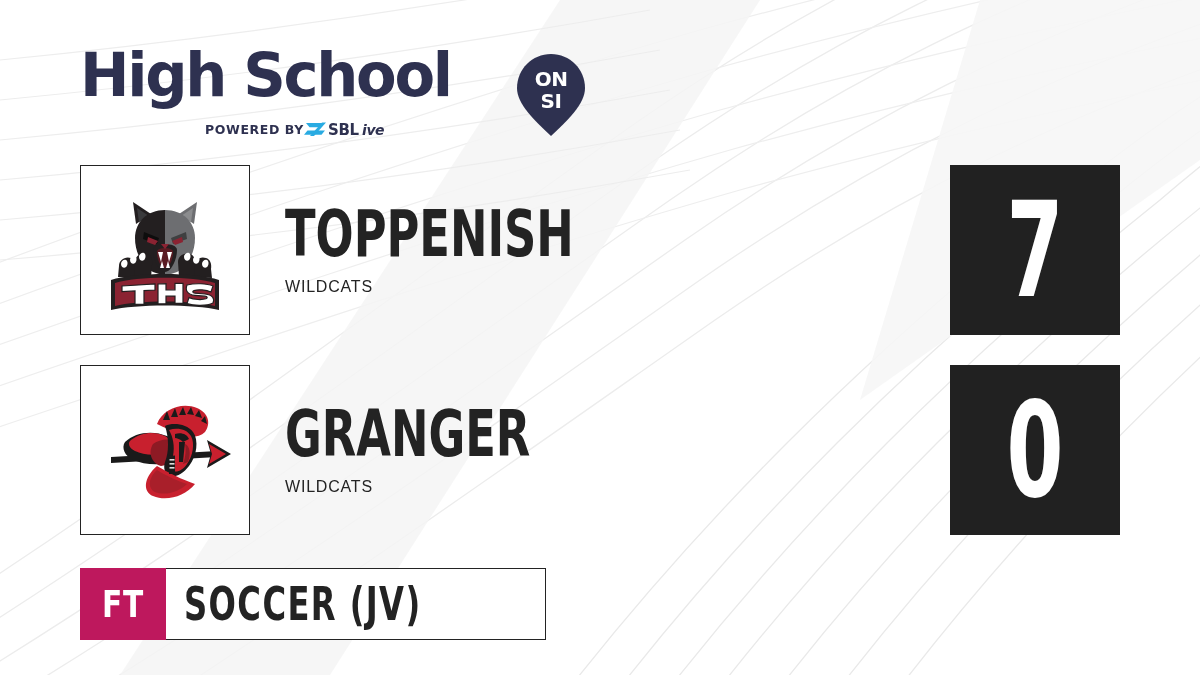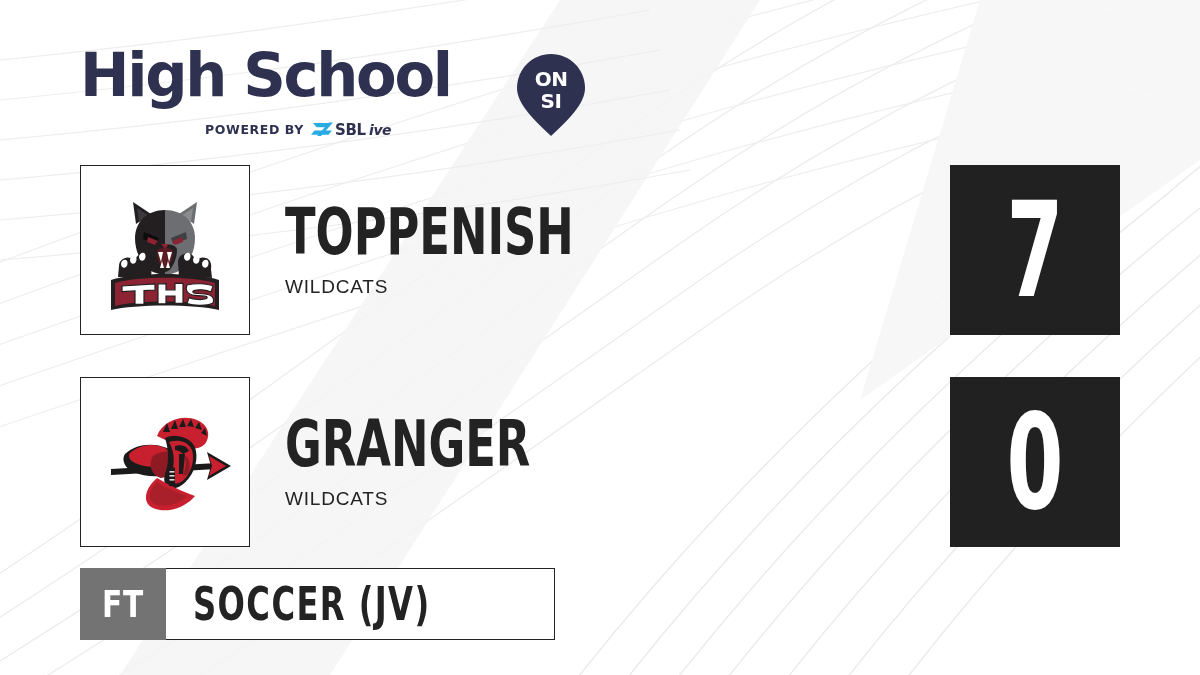--- a/index.html
+++ b/index.html
@@ -57,41 +57,41 @@
     top: 8px;
     width: 74px;
     height: 86px;
   }
   #brand-powered {
     position: absolute;
     left: 125px;
     top: 74px;
     display: flex;
     align-items: center;
-    gap: 7px;
+    gap: 0;
     height: 22px;
   }
   #powered-label {
     font-family: "DejaVu Sans", sans-serif;
     font-size: 12.5px;
     font-weight: bold;
     letter-spacing: 0.6px;
     color: #2e3150;
   }
   #sblive-mark { display: block; }
 
   
   .team-row {
     position: absolute;
     left: 0;
     width: 1200px;
     height: 170px;
   }
   #team-row-0 { top: 165px; }
-  #team-row-1 { top: 365px; margin-top: 12px; }
+  #team-row-1 { top: 365px; }
 
   .team-logo-box {
     position: absolute;
     left: 80px;
     top: 0;
     width: 170px;
     height: 170px;
     background: #ffffff;
     border: 1.6px solid #232323;
     display: flex;
@@ -117,21 +117,21 @@
     line-height: 0.96;
     color: #232323;
     letter-spacing: 0px;
     transform: scaleX(0.70);
     transform-origin: left center;
     white-space: nowrap;
   }
   .team-mascot {
     margin-top: 13px;
     font-family: "Liberation Sans", sans-serif;
-    font-size: 19px;
+    font-size: 16px;
     font-weight: normal;
     letter-spacing: 0.8px;
     color: #232323;
     white-space: nowrap;
   }
 
   .score-box {
     position: absolute;
     left: 950px;
     top: 0;
@@ -156,39 +156,39 @@
   #status-bar {
     position: absolute;
     left: 80px;
     top: 568px;
     height: 72px;
     display: flex;
     align-items: stretch;
   }
   #status-period {
     width: 86px;
-    background: #737373;
+    background: #be185d;
     display: flex;
     align-items: center;
     justify-content: center;
   }
   #status-period-label {
     font-family: "DejaVu Sans", sans-serif;
     font-weight: bold;
     font-size: 38px;
     color: #ffffff;
     transform: scaleX(0.78);
     transform-origin: center center;
     letter-spacing: 1px;
   }
   #status-sport {
     background: #ffffff;
     border: 1.6px solid #232323;
     border-left: none;
-    padding: 0 22px 0 27px;
+    padding: 0 22px 0 18px;
     display: flex;
     align-items: center;
   }
   #status-sport-label {
     font-family: "DejaVu Sans", sans-serif;
     font-weight: bold;
     font-size: 46px;
     color: #232323;
     transform: scaleX(0.70);
     transform-origin: left center;

